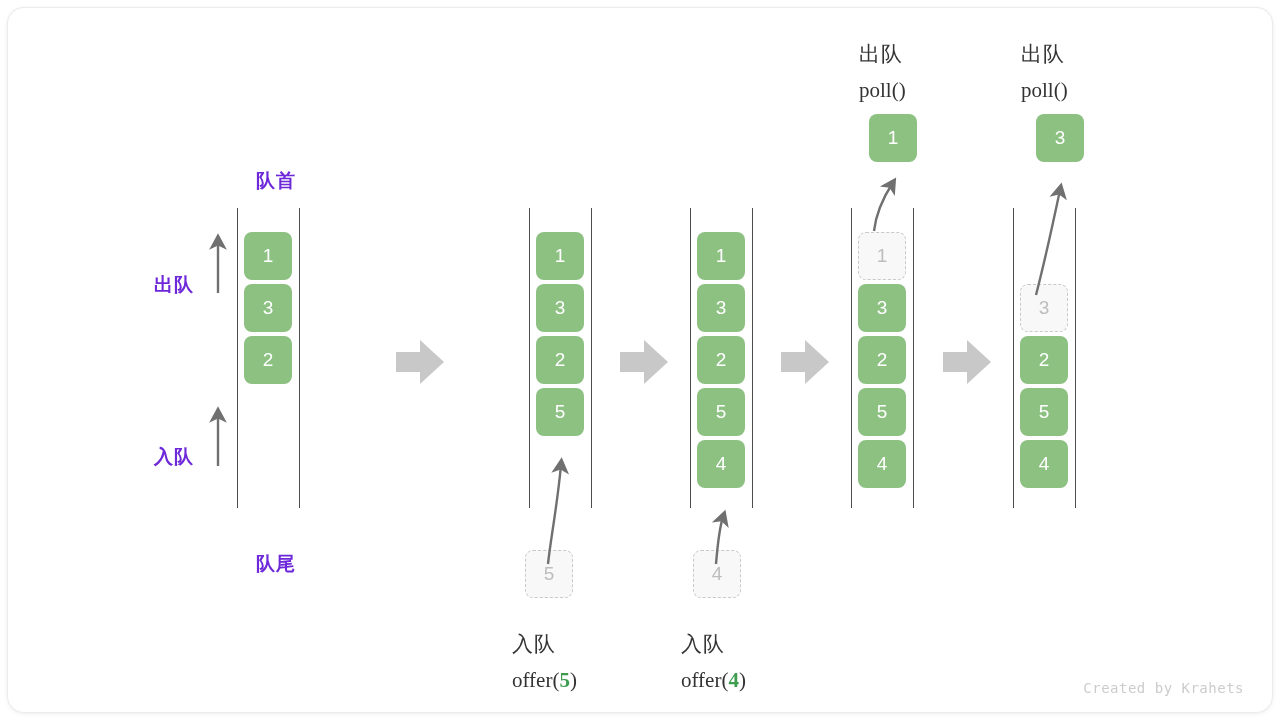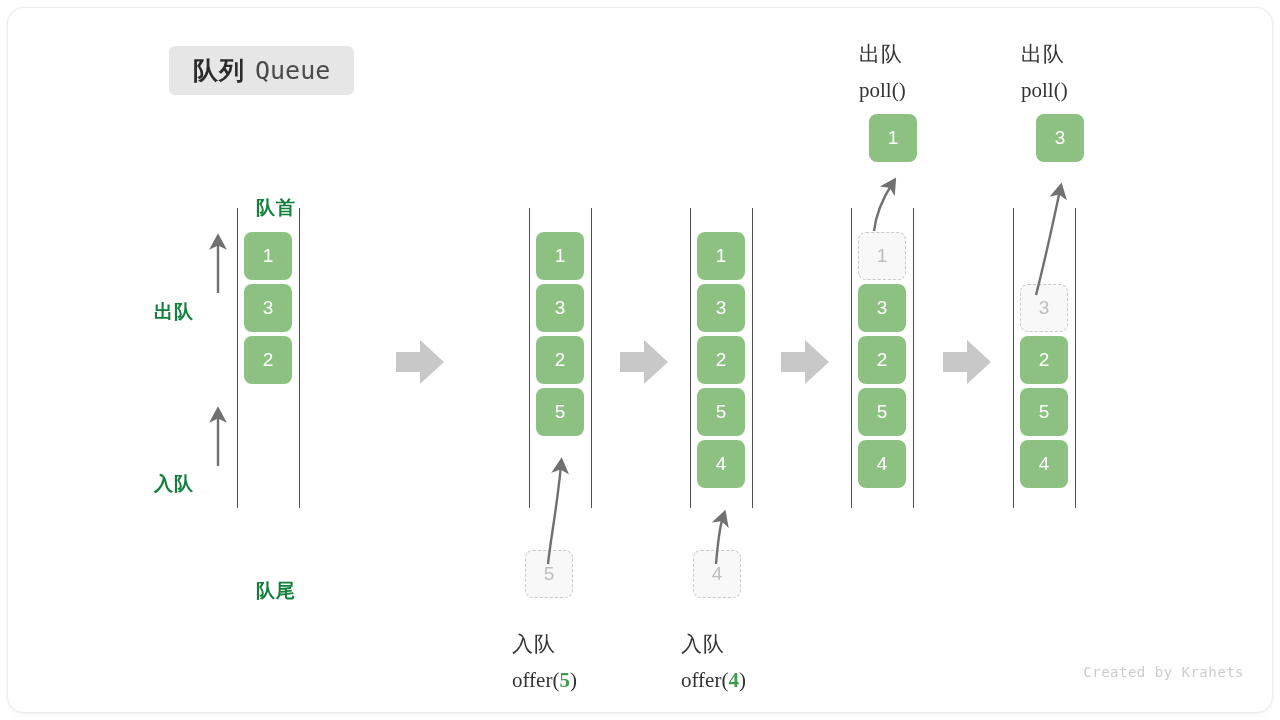--- a/index.html
+++ b/index.html
@@ -48,24 +48,23 @@
     font-family: "DejaVu Sans Mono", "Liberation Mono", monospace;
     color: #4a4a4a;
     margin-left: 10px;
   }
 
   
   .lbl-bold-zh {
     position: absolute;
     font-size: 19px;
     font-weight: bold;
-    color: #15803d;
+    color: #6d28d9;
     letter-spacing: 1px;
     white-space: nowrap;
-    margin-top: 27px;
   }
   .oplabel {
     position: absolute;
     white-space: nowrap;
     line-height: 36px;
     text-align: left;
   }
   .oplabel .zh {
     font-size: 21px;
     color: #333333;
@@ -125,36 +124,33 @@
     position: absolute;
     left: 0; top: 0;
     width: 1264px; height: 704px;
     pointer-events: none;
   }
 
   
   #watermark {
     position: absolute;
     right: 28px;
-    bottom: 32px;
+    bottom: 16px;
     font-family: "DejaVu Sans Mono", "Liberation Mono", monospace;
     font-size: 14px;
     color: #cccccc;
     letter-spacing: 0.5px;
     white-space: nowrap;
   }
 </style>
 </head>
 <body>
 
 <div id="card">
 
-  <div id="title-badge">
-    <span class="zh">队列</span><span class="en">Queue</span>
-  </div>
 
   <div class="lbl-bold-zh" style="left:237px; top:160px; width:62px; text-align:center;">队首</div>
   <div class="lbl-bold-zh" style="left:237px; top:543px; width:62px; text-align:center;">队尾</div>
   <div class="lbl-bold-zh" style="left:146px; top:264px;">出队</div>
   <div class="lbl-bold-zh" style="left:146px; top:436px;">入队</div>
 
   <div class="oplabel" style="left:851px; top:28px;">
     <div class="zh">出队</div>
     <div class="code">poll()</div>
   </div>

